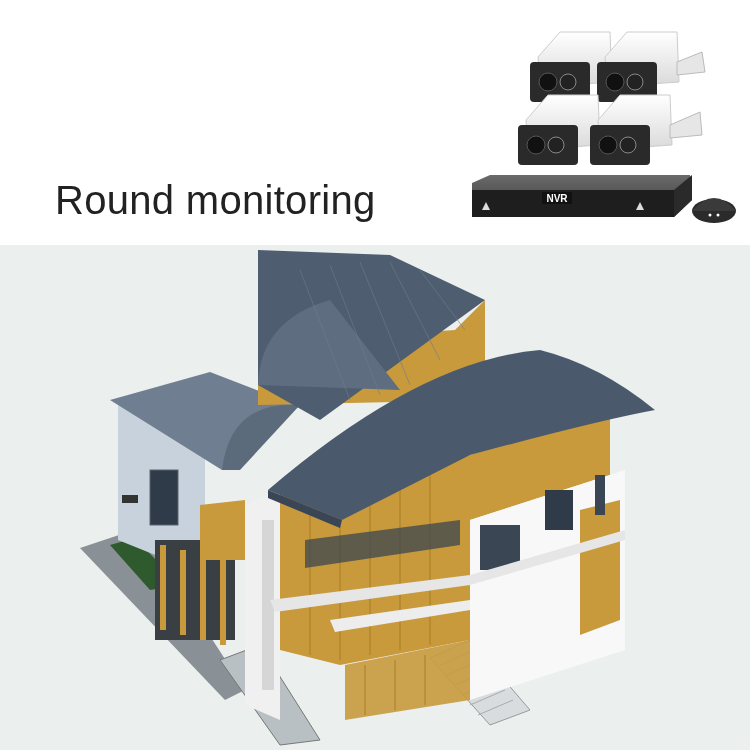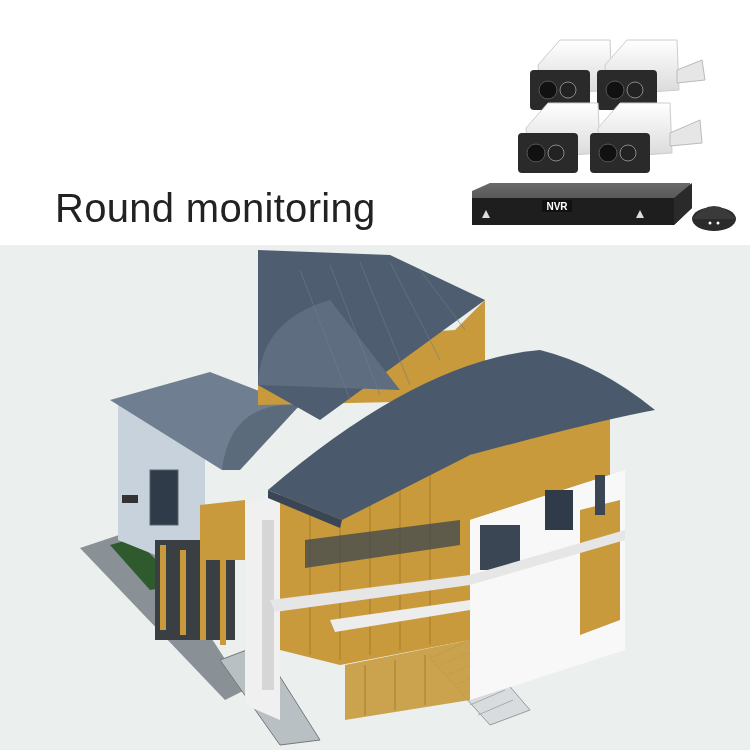--- a/index.html
+++ b/index.html
@@ -1,17 +1,17 @@
 <!DOCTYPE html>
 <html><head>
 <meta charset="utf-8">
 <style>
   html,body{margin:0;padding:0;}
   body{width:750px;height:750px;position:relative;overflow:hidden;background:#ffffff;font-family:"Liberation Sans",sans-serif;}
-  .top{position:absolute;left:0;top:8px;width:750px;height:245px;background:#ffffff;}
+  .top{position:absolute;left:0;top:0;width:750px;height:245px;background:#ffffff;}
   .title{position:absolute;left:55px;top:178px;font-size:40px;color:#222;letter-spacing:0.3px;white-space:nowrap;}
   .bottom{position:absolute;left:0;top:245px;width:750px;height:505px;background:#ebefee;}
   svg{position:absolute;}
 </style>
 </head>
 <body>
 
 <div class="top">
   <div class="title">Round monitoring</div>
 

